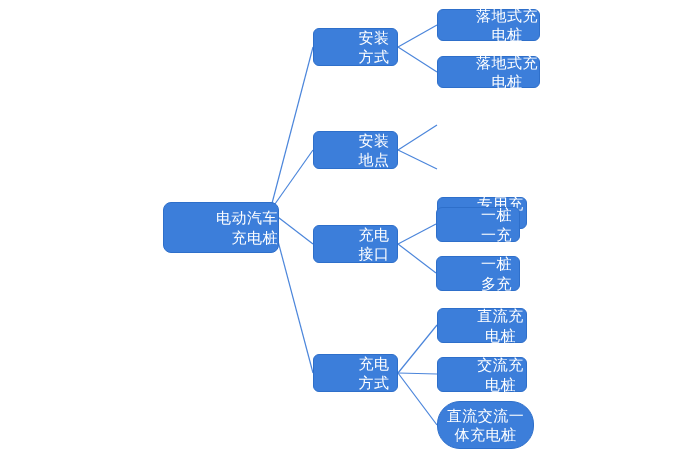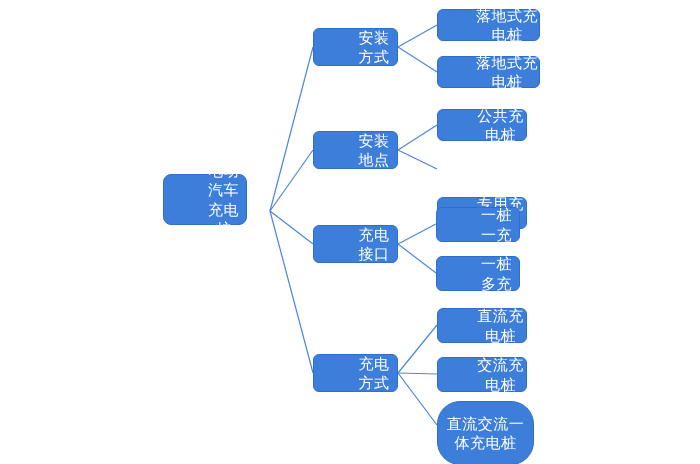--- a/index.html
+++ b/index.html
@@ -68,33 +68,32 @@
     <line x1="398" y1="150" x2="437" y2="169"></line>
 
     <line x1="398" y1="244" x2="436" y2="224"></line>
     <line x1="398" y1="244" x2="436" y2="273"></line>
 
     <line x1="398" y1="373" x2="437" y2="325"></line>
     <line x1="398" y1="373" x2="437" y2="374"></line>
     <line x1="398" y1="373" x2="437" y2="425"></line>
   </svg>
 
-  <div class="node root" style="left:163px; top:174px; width:84px; height:51px;">电动汽车充电桩</div>
+  <div class="node root" style="left:163px; top:202px; width:116px; height:51px;text-align:right;">电动汽车充电桩</div>
 
   <div class="node" style="left:313px; top:28px; width:85px; height:38px;">安装方式</div>
   <div class="node" style="left:313px; top:131px; width:85px; height:38px;">安装地点</div>
   <div class="node" style="left:313px; top:225px; width:85px; height:38px;">充电接口</div>
   <div class="node" style="left:313px; top:354px; width:85px; height:38px;">充电方式</div>
 
   <div class="node" style="left:437px; top:9px; width:103px; height:32px;">落地式充电桩</div>
   <div class="node" style="left:437px; top:56px; width:103px; height:32px;">落地式充电桩</div>
 
-  <div class="node" style="left:437px; top:109px; width:90px; height:32px;">公共充电桩</div>
   <div class="node" style="left:437px; top:153px; width:90px; height:32px;margin-top:44px;">专用充电桩</div>
 
   <div class="node" style="left:436px; top:207px; width:84px; height:35px;">一桩一充</div>
   <div class="node" style="left:436px; top:256px; width:84px; height:35px;">一桩多充</div>
 
   <div class="node" style="left:437px; top:308px; width:90px; height:35px;">直流充电桩</div>
   <div class="node" style="left:437px; top:357px; width:90px; height:35px;">交流充电桩</div>
-  <div class="node" style="left:437px; top:401px; width:97px; height:64px; padding:2px 7px;border-radius:23px;">直流交流一体充电桩</div>
+  <div class="node" style="left:437px; top:401px; width:97px; height:48px; padding:2px 7px;border-radius:23px;">直流交流一体充电桩</div>
 
 </div>
 
 </body></html>

